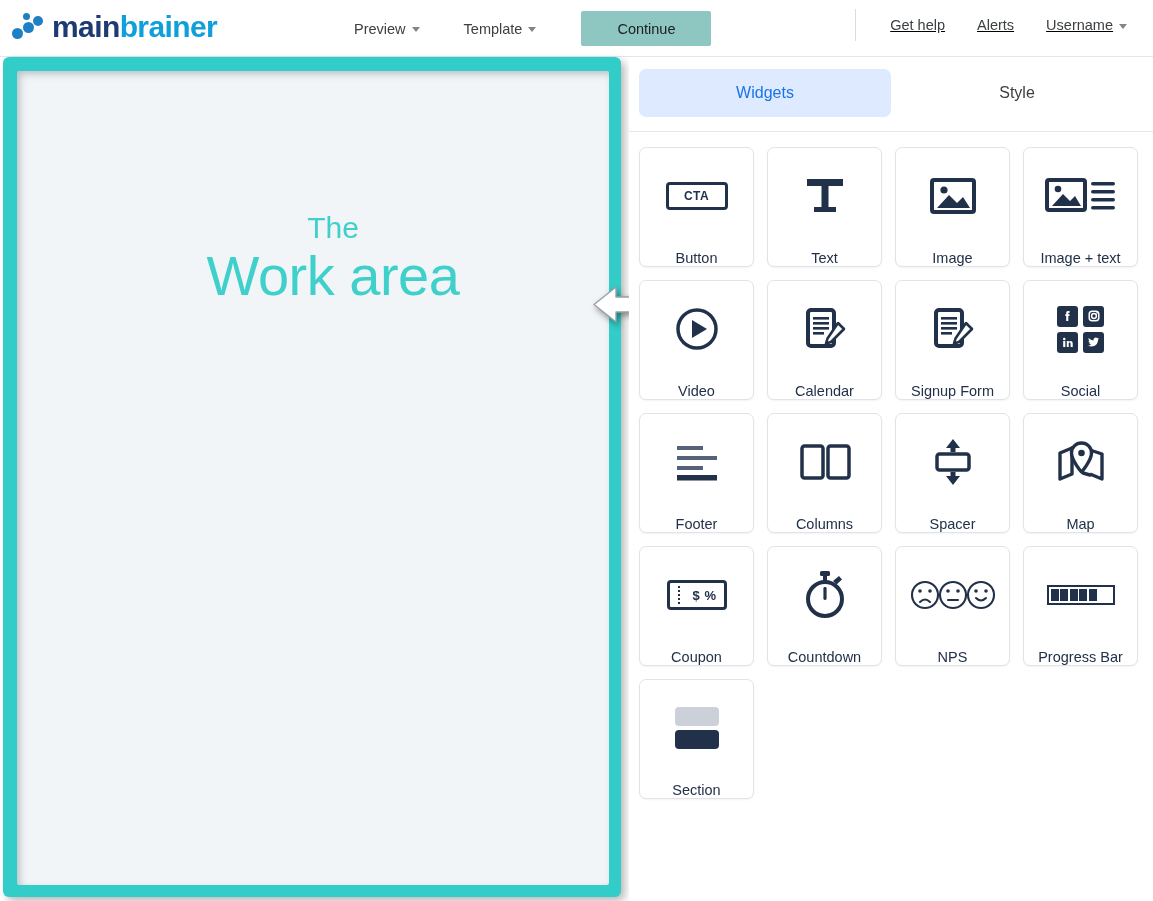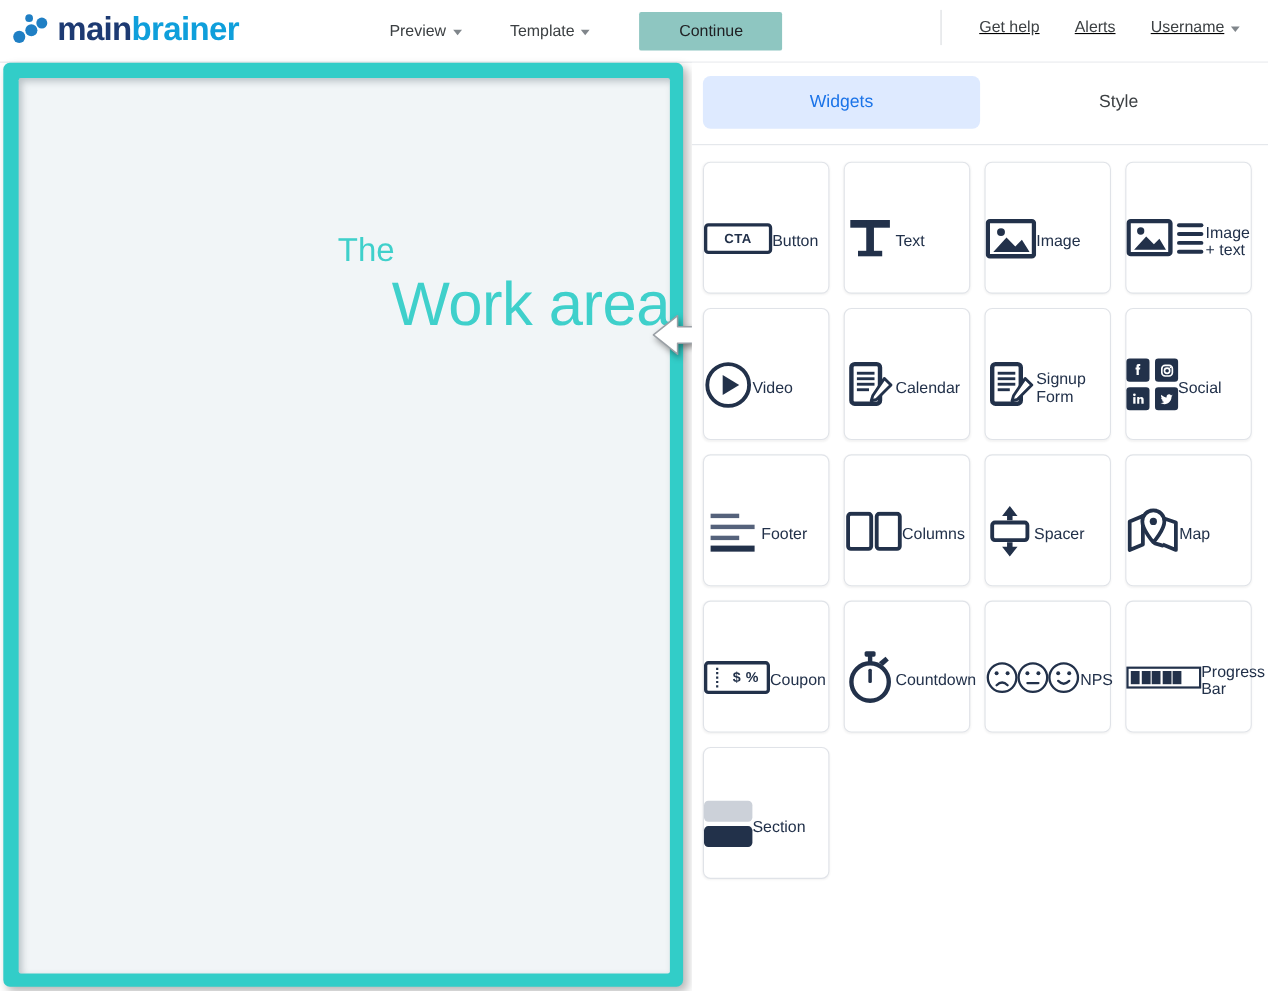--- a/index.html
+++ b/index.html
@@ -69,21 +69,21 @@
     width: 100%; height: 100%; background: #f1f5f7; border-radius: 2px;
     box-shadow: inset 3px 3px 7px rgba(60,80,90,0.30);
     position: relative; overflow: hidden;
   }
   .wa-text {
     position: absolute; left: 0; right: 0; top: 142px; text-align: center;
     color: #3fd0cb;
     padding-left: 40px;
   }
   .wa-the { font-size: 30px; font-weight: 300; line-height: 1.0; }
-  .wa-main { font-size: 56px; font-weight: 300; line-height: 1.18; letter-spacing: -0.5px; text-align: right; }
+  .wa-main { font-size: 56px; font-weight: 300; line-height: 1.18; letter-spacing: -0.5px; }
 
   .arrow-pointer {
     position: absolute; left: 592px; top: 282px; width: 54px; height: 45px;
     filter: drop-shadow(2px 3px 3px rgba(0,0,0,0.40));
   }
 
   
   .right-panel {
     position: absolute; left: 629px; top: 57px; width: 524px; height: 844px;
     background: #fff;
@@ -103,22 +103,22 @@
   }
 
   .widget-grid {
     position: absolute; left: 10px; top: 74px; width: 512px;
     display: flex; flex-wrap: wrap; gap: 13px 13px; padding-top: 16px;
   }
   .widget-card {
     width: 115px; height: 120px; background: #fff;
     border: 1px solid #e0e3e8; border-radius: 7px;
     box-shadow: 0 1px 2px rgba(0,0,0,0.05);
-    display: flex; flex-direction: row; align-items: center;
-    justify-content: flex-start; cursor: pointer; padding-top: 19px;
+    display: flex; flex-direction: column; align-items: center;
+    justify-content: space-between; cursor: pointer; padding-top: 19px;
   }
   .widget-icon {
     height: 58px; display: flex; align-items: center; justify-content: center;
     color: #22314a;
   }
   .widget-label {
     font-size: 14.5px; font-weight: normal; color: #22314a; margin-top: 6px;
   }
 
   

